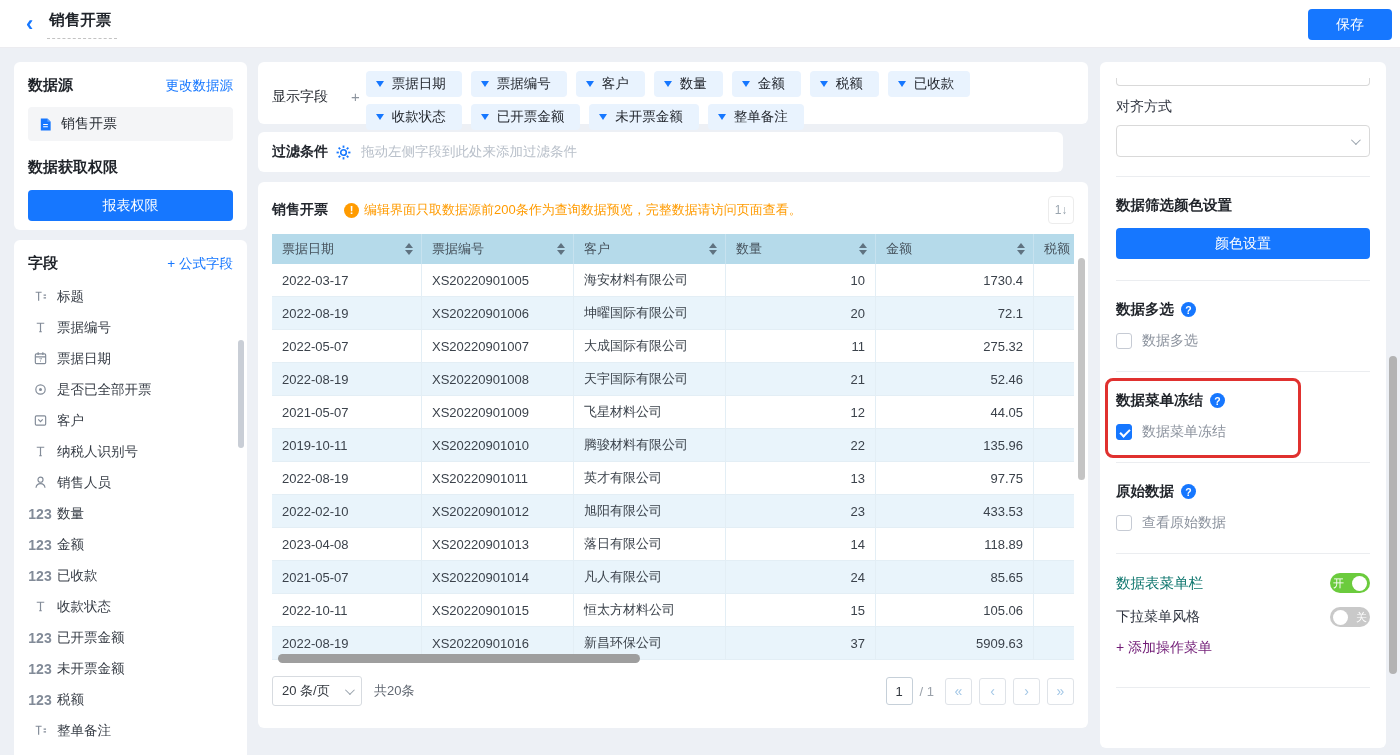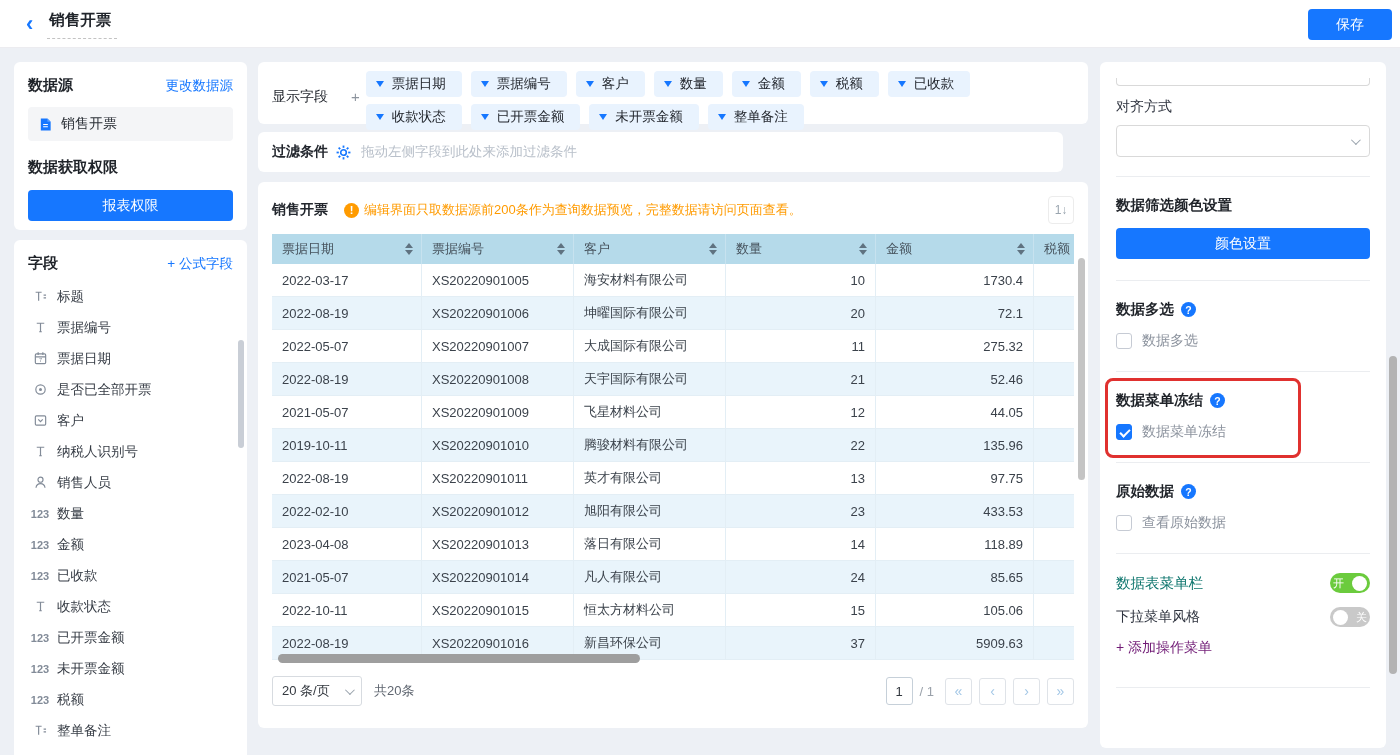--- a/index.html
+++ b/index.html
@@ -22,21 +22,21 @@
   .ds-item svg { width:15px; height:15px; }
   .perm-title { font-weight:700; font-size:15px; color:#1f2329; margin-top:17px; }
   .blue-btn { margin-top:13px; width:100%; height:31px; background:#1677ff; color:#fff; border:none; border-radius:4px; font-size:14px; cursor:pointer; font-family:inherit; }
 
   #card-fields { left:14px; top:240px; width:233px; height:620px; padding:14px; overflow:hidden; }
   #field-list { margin-top:8px; }
   .field-item { height:31px; display:flex; align-items:center; gap:9px; padding-left:4px; cursor:grab; }
   .field-item .f-ic { width:16px; height:16px; display:flex; align-items:center; justify-content:center; flex:0 0 16px; }
   .field-item svg { width:15px; height:15px; }
   .field-item .f-label { font-size:13.5px; color:#363c45; }
-  .ic-123 { font-size:11px; color:#828b98; letter-spacing:0; font-weight:600; }
+  .ic-123 { font-size:14px; color:#828b98; letter-spacing:0; font-weight:600; }
   .fields-scroll { position:absolute; right:3px; top:100px; width:6px; height:108px; background:#c9ced6; border-radius:3px; }
 
   
   #card-chips { left:258px; top:62px; width:830px; height:62px; padding:9px 14px; display:flex; gap:6px; }
   .chips-label { display:flex; align-items:center; gap:23px; padding-top:7px; white-space:nowrap; }
   .chips-label .lbl { font-size:14px; color:#23272e; }
   .plus-gray { color:#8d949e; font-size:15px; }
   .chips-wrap { display:flex; flex-direction:column; gap:7px; }
   .chip-row { display:flex; gap:9px; }
   .chip { background:#e9f3fe; border-radius:4px; height:26px; display:flex; align-items:center; padding:0 16px 0 10px; gap:8px; font-size:13.5px; color:#23272e; cursor:pointer; white-space:nowrap; }

